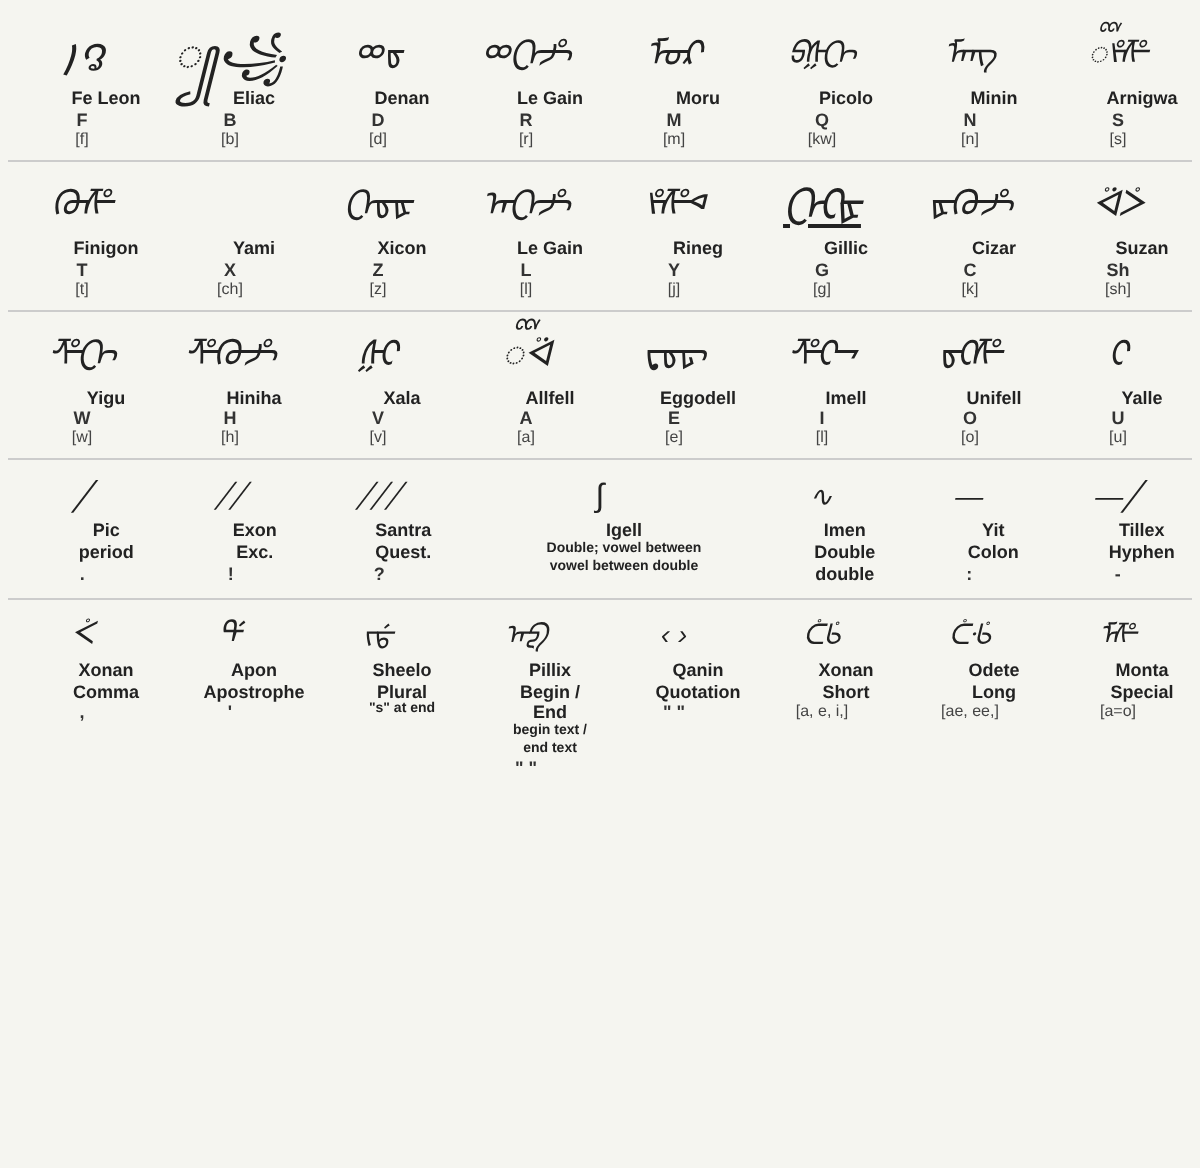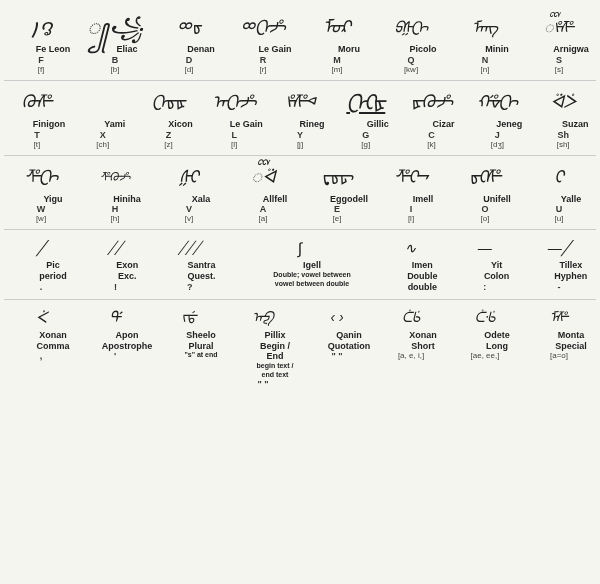--- a/index.html
+++ b/index.html
@@ -170,42 +170,36 @@
       <div class="letter">G</div>
       <div class="phoneme">[g]</div>
     </div>
     <div class="cell">
       <div class="glyph" style="font-size:18px;">ᢘᢙᢞ</div>
       <div class="name">Cizar</div>
       <div class="letter">C</div>
       <div class="phoneme">[k]</div>
     </div>
     <div class="cell">
-      <div class="glyph" style="font-size:18px;">ᢚᢦᢕ</div>
-      <div class="name">Jeneg</div>
-      <div class="letter">J</div>
-      <div class="phoneme">[dʒ]</div>
-    </div>
-    <div class="cell">
       <div class="glyph" style="font-size:18px;">ᢲᢴ</div>
       <div class="name">Suzan</div>
       <div class="letter">Sh</div>
       <div class="phoneme">[sh]</div>
     </div>
   </div>
 
   <div class="row">
     <div class="cell">
       <div class="glyph" style="font-size:18px;">᢬ᢝᢕ</div>
       <div class="name">Yigu</div>
       <div class="letter">W</div>
       <div class="phoneme">[w]</div>
     </div>
     <div class="cell">
-      <div class="glyph" style="font-size:12px;">ᢝᢙᢞ</div>
+      <div class="glyph" style="font-size:18px;">ᢝᢙᢞ</div>
       <div class="name">Hiniha</div>
       <div class="letter">H</div>
       <div class="phoneme">[h]</div>
     </div>
     <div class="cell">
       <div class="glyph" style="font-size:18px;">ᢔᢗ</div>
       <div class="name">Xala</div>
       <div class="letter">V</div>
       <div class="phoneme">[v]</div>
     </div>
@@ -293,21 +287,21 @@
       <div class="name">Comma</div>
       <div class="letter">,</div>
     </div>
     <div class="cell">
       <div class="glyph glyph-small" style="font-size:16px;">ᡩ</div>
       <div class="name">Apon</div>
       <div class="name">Apostrophe</div>
       <div class="letter">'</div>
     </div>
     <div class="cell">
-      <div class="glyph glyph-small" style="font-size:14px;font-family:Liberation Serif, serif;">ᡪᡩ</div>
+      <div class="glyph glyph-small" style="font-size:14px;">ᡪᡩ</div>
       <div class="name">Sheelo</div>
       <div class="name">Plural</div>
       <div class="name" style="font-size:7px;">"s" at end</div>
     </div>
     <div class="cell">
       <div class="glyph glyph-small" style="font-size:14px;">ᢇᢓ</div>
       <div class="name">Pillix</div>
       <div class="name">Begin / End</div>
       <div class="name" style="font-size:7px;">begin text / end text</div>
       <div class="letter">" "</div>

